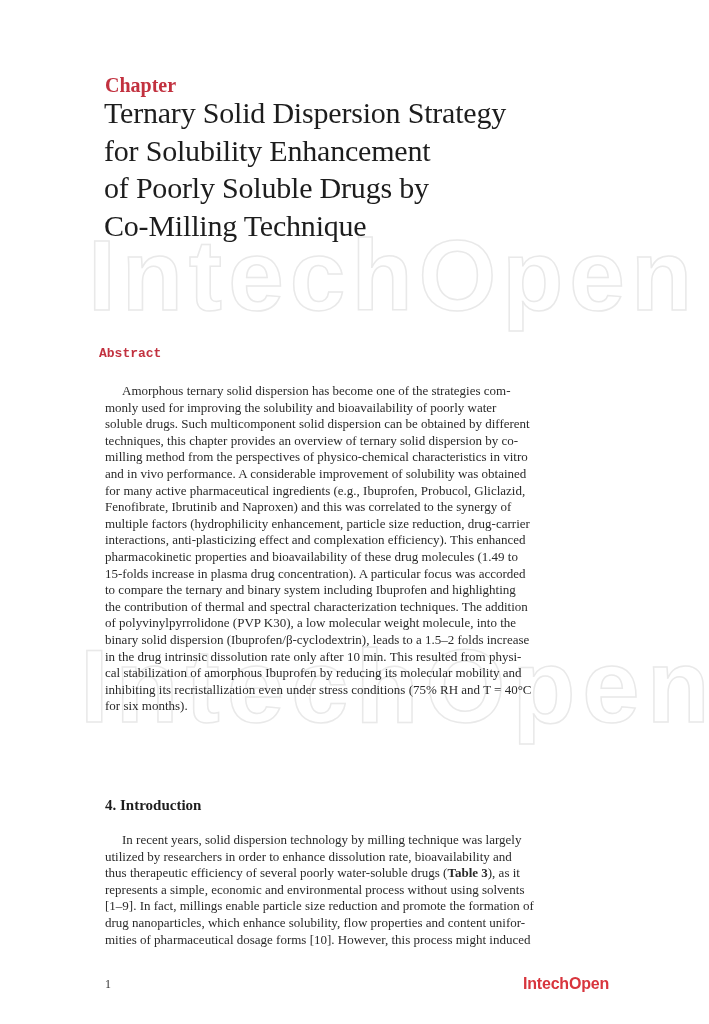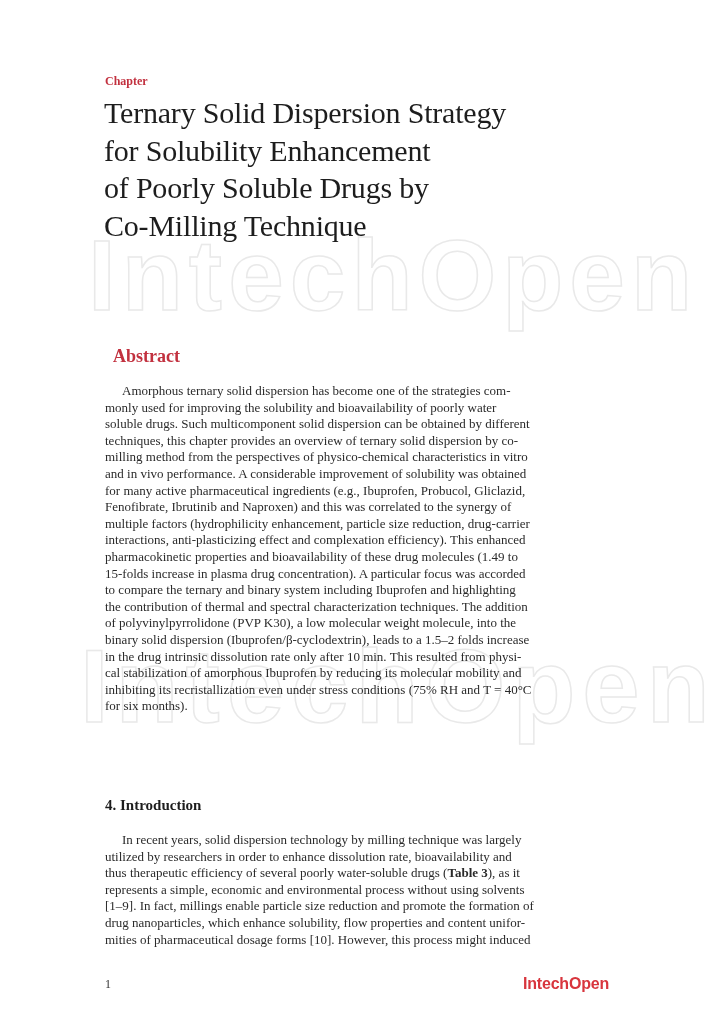--- a/index.html
+++ b/index.html
@@ -23,44 +23,45 @@
     white-space: pre;
     pointer-events: none;
     user-select: none;
   }
   .wm1 { left: 88px;  top: 218px; font-size: 100px; letter-spacing: 6px; }
   .wm2 { left: 80px;  top: 628px; font-size: 103px; letter-spacing: 7px; }
   .page > .layer { position: absolute; z-index: 1; }
 
   .chapter-label {
     left: 105px; top: 74px;
-    font-size: 12px; font-weight: bold;
+    font-size: 20px; font-weight: bold;
     color: var(--heading-red, #c2313f);
   }
   .title {
     left: 104px; top: 94px;
     width: 540px;
     font-size: 30px;
     font-weight: normal;
     line-height: 37.5px;
     letter-spacing: -0.2px;
     color: #1d1d1d;
     white-space: pre;
   }
   .authors {
     left: 105px; top: 260px;
     font-size: 17px;
     font-style: italic;
     color: #2e2e2e;
     letter-spacing: 0.1px;
   }
   .abstract-heading {
-    left: 113px; top: 346px;
-    font-size: 18px; font-weight: bold;
+    left: 99px; top: 346px;
+    font-size: 13px; font-weight: bold;
     color: var(--heading-red, #c2313f);
+    font-family: Liberation Mono, monospace;
   }
   .body-text {
     left: 105px;
     width: 515px;
     font-size: 13px;
     line-height: 16.6px;
     white-space: pre;
     color: var(--body-text, #2a2a2a);
   }
   .abstract-body { top: 383px; text-indent: 17px; }

